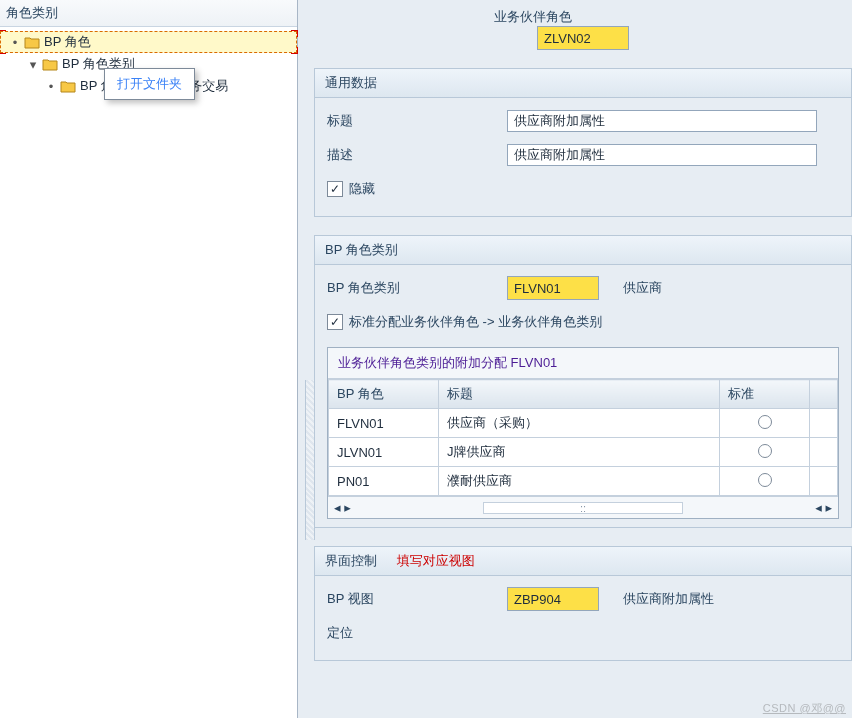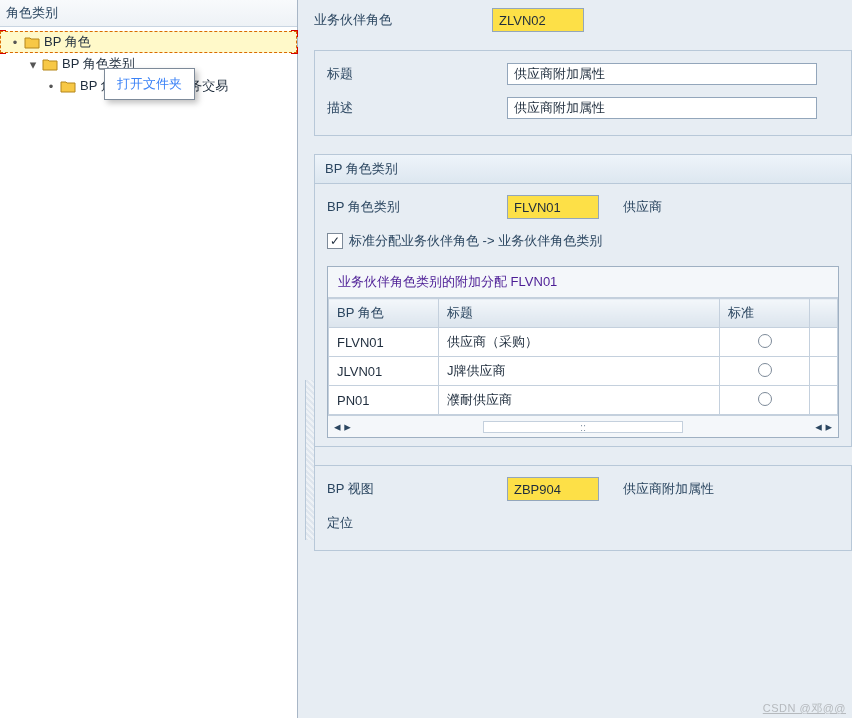--- a/index.html
+++ b/index.html
@@ -17,21 +17,21 @@
   .tree-label { color: #1f2d3d; }
   .tree-row.selected { background: #fff9c9; outline: 1px dashed #d96a00; outline-offset: -1px; }
   .sel-corner { position:absolute; width:7px; height:7px; border:1px solid #d40000;}
   .c-tl{top:-1px;left:-1px;border-right:none;border-bottom:none;}
   .c-tr{top:-1px;right:-1px;border-left:none;border-bottom:none;}
   .c-bl{bottom:-1px;left:-1px;border-right:none;border-top:none;}
   .c-br{bottom:-1px;right:-1px;border-left:none;border-top:none;}
   .tooltip { position:absolute; left:104px; top:68px; background:#fff; border:1px solid #7d8a99; box-shadow:3px 3px 6px rgba(0,0,0,.25); padding:6px 12px; color:#3b82f6; }
   .right-panel { flex:1; background: #e7edf3; padding: 0; overflow:hidden; }
   .rp-inner { padding: 8px 0 0 16px; }
-  .top-row { display:flex; align-items:center; margin-bottom: 18px; }
+  .top-row { display:flex; align-items:center; margin-bottom: 18px; flex-direction: column; }
   .lbl { color:#2b4660; }
   .lbl-w { width: 178px; }
   .field { background:#fde047; border:1px solid #93a6bb; height:24px; padding: 6px 6px; color:#1f2d3d; display:flex; align-items:center; }
   .field-w1 { width: 92px; }
   .group { border:1px solid #b8c8d8; background:#e7edf3; margin: 8px 0 18px 0; }
   .group-hd { background: linear-gradient(#eef4fa,#dde7f0); border-bottom:1px solid #b8c8d8; padding:5px 10px; color:#2b4660; }
   .group-body { padding: 8px 12px; }
   .row { display:flex; align-items:center; height: 30px; margin-bottom: 4px;}
   .row .lbl { width: 180px; }
   .row .field-long { width: 310px; background:#fff; border:1px solid #93a6bb; height:22px; padding:2px 6px; color:#1f2d3d; display:flex; align-items:center;}
@@ -98,28 +98,33 @@
   </div>
 
   <div class="right-panel">
     <div class="rp-inner">
       <div class="top-row">
         <div class="lbl lbl-w">业务伙伴角色</div>
         <div class="field field-w1">ZLVN02</div>
       </div>
 
       <div class="group">
+        <div class="group-hd">通用数据</div>
         <div class="group-body">
           <div class="row">
             <div class="lbl">标题</div>
             <div class="field-long">供应商附加属性</div>
           </div>
           <div class="row">
             <div class="lbl">描述</div>
             <div class="field-long">供应商附加属性</div>
+          </div>
+          <div class="row chkrow">
+            <span class="chk checked"></span>
+            <span class="lbl" style="width:auto">隐藏</span>
           </div>
         </div>
       </div>
 
       <div class="group">
         <div class="group-hd">BP 角色类别</div>
         <div class="group-body">
           <div class="row">
             <div class="lbl">BP 角色类别</div>
             <div class="field field-w1">FLVN01</div>
@@ -173,20 +178,24 @@
               <div>
                 <span class="sc-btn">◂</span>
                 <span class="sc-btn">▸</span>
               </div>
             </div>
           </div>
         </div>
       </div>
 
       <div class="group">
+        <div class="group-hd">
+          <span>界面控制</span>
+          <span class="ann">填写对应视图</span>
+        </div>
         <div class="group-body">
           <div class="row">
             <div class="lbl">BP 视图</div>
             <div class="field field-w1">ZBP904</div>
             <div class="desc-after">供应商附加属性</div>
           </div>
           <div class="row">
             <div class="lbl">定位</div>
           </div>
         </div>

